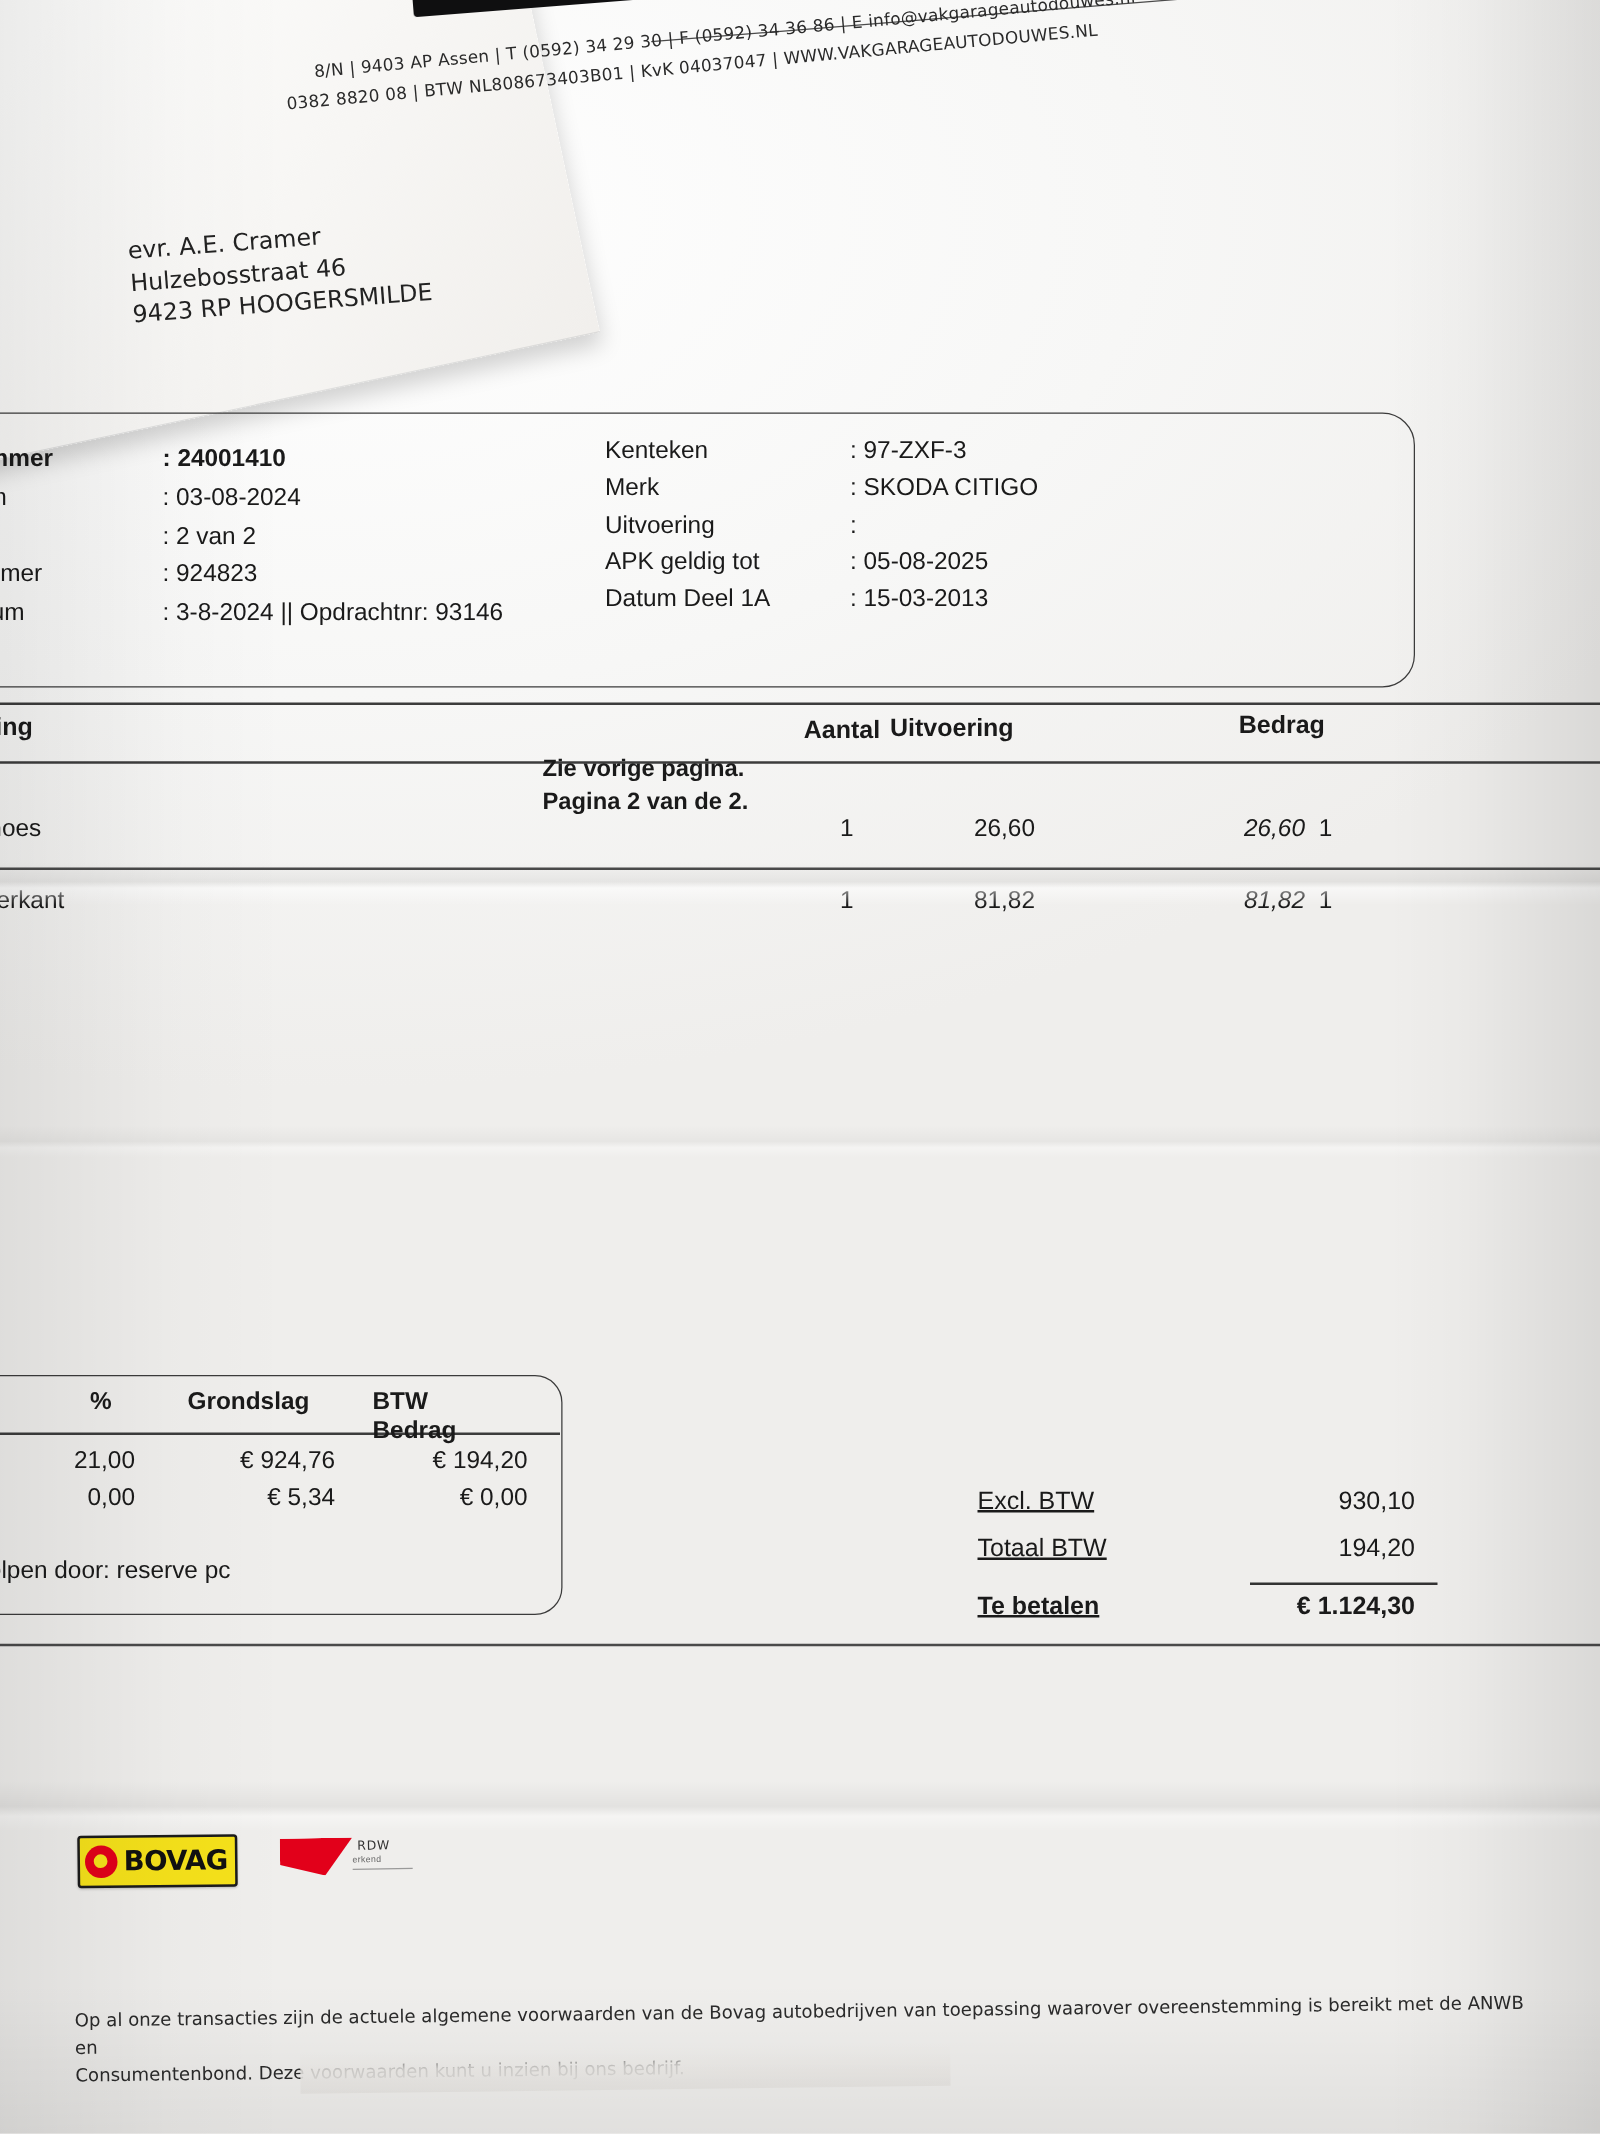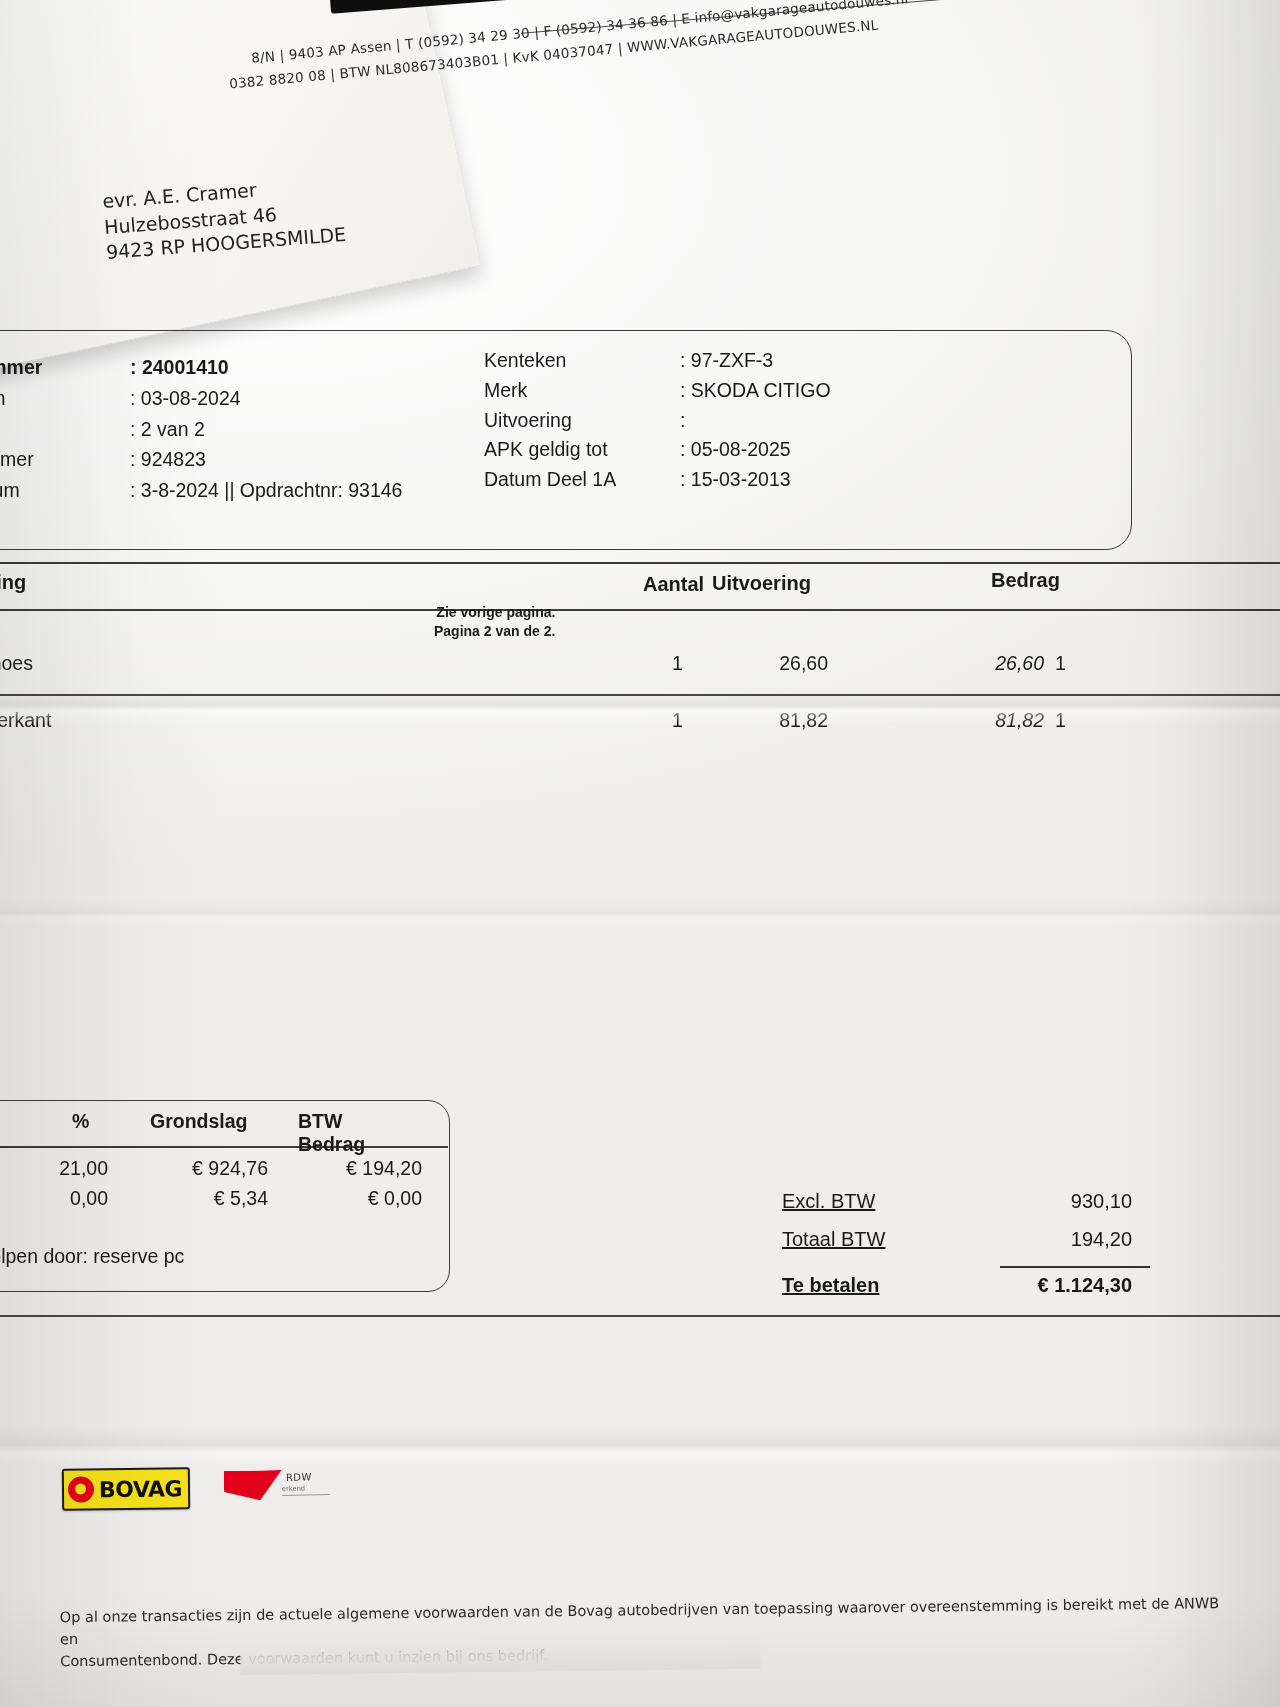--- a/index.html
+++ b/index.html
@@ -168,24 +168,23 @@
   }
   .tbl-head .h-desc { position: absolute; left: -46px; top: 6px; }
   .tbl-head .h-aantal { position: absolute; left: 620px; top: 8px; margin-left: 23px; }
   .tbl-head .h-stuks { position: absolute; left: 712px; top: 7px; }
   .tbl-head .h-bedrag { position: absolute; left: 991px; top: 4px; }
 
   .note {
     position: absolute;
     left: 434px;
     top: 603px;
-    font-size: 14px;
+    font-size: 19px;
     font-weight: 700;
     line-height: 1.35;
-    text-align: right;
   }
 
   .item {
     position: absolute;
     left: 0; right: 0;
     font-size: 19.5px;
   }
   .item .desc { position: absolute; left: -44px; }
   .item .aantal { position: absolute; left: 672px; }
   .item .stuks  { position: absolute; left: 748px; width: 80px; text-align: right; }

